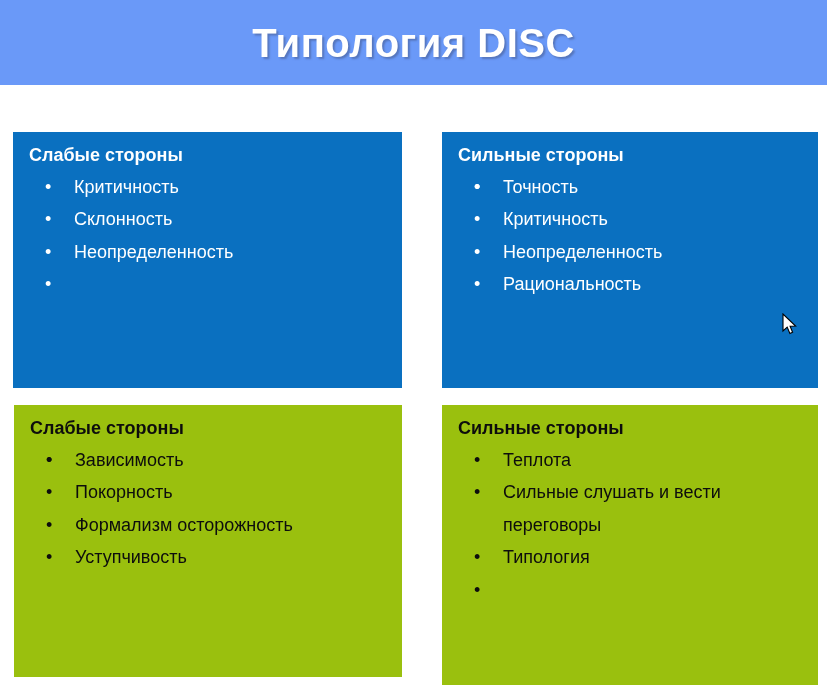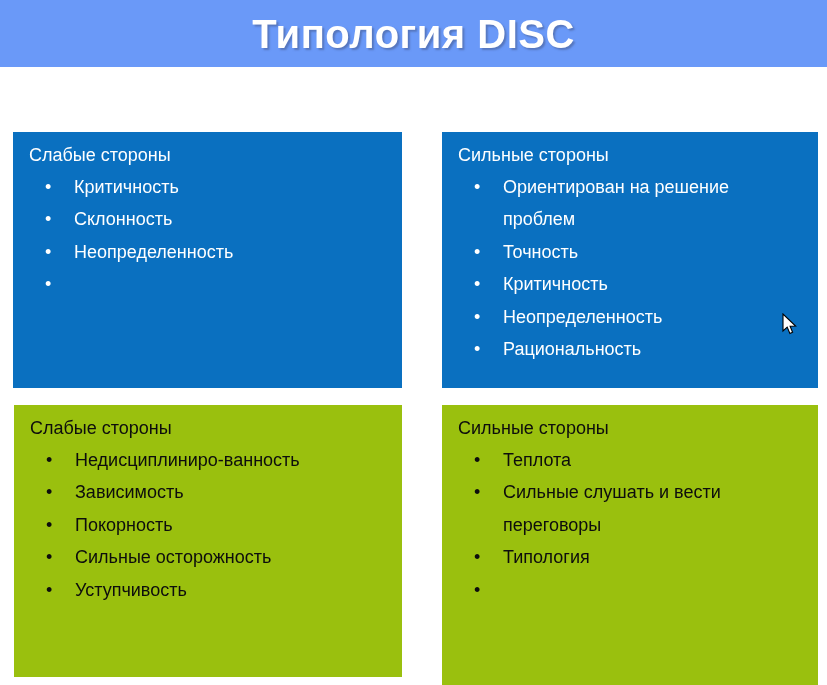--- a/index.html
+++ b/index.html
@@ -15,21 +15,21 @@
     overflow: hidden;
     position: relative;
   }
 
   
   .title-banner {
     position: absolute;
     left: 0;
     top: 0;
     width: 827px;
-    height: 67px;
+    height: 85px;
     background: #6a99f8;
     display: flex;
     align-items: center;
     justify-content: center;
   }
   .title-text {
     color: #ffffff;
     font-size: 40px;
     font-weight: 700;
     letter-spacing: 0.5px;
@@ -49,21 +49,21 @@
     background: #0a70c0;
     color: #ffffff;
   }
   .card.green {
     background: #9ac00e;
     color: #0d0d0d;
   }
 
   .card-title {
     font-size: 18px;
-    font-weight: 400;
+    font-weight: 700;
     line-height: 1.25;
     margin: 0 0 4px 0;
     padding-left: 2px;
   }
 
   .bullet-list {
     list-style: none;
     margin: 0;
     padding: 0;
   }
@@ -124,21 +124,20 @@
       <span class="bullet-dot">•</span>
     </li>
   </ul>
 </div>
 
 <div class="card blue" id="card-strong-blue">
   <div class="card-title">Сильные стороны</div>
   <ul class="bullet-list">
     <li class="bullet-item">
       <span class="bullet-dot">•</span>
-      <span>Ориентирован на решение проблем</span>
     </li>
     <li class="bullet-item">
       <span class="bullet-dot">•</span>
       <span>Точность</span>
     </li>
     <li class="bullet-item">
       <span class="bullet-dot">•</span>
       <span>Критичность</span>
     </li>
     <li class="bullet-item">
@@ -150,33 +149,32 @@
       <span>Рациональность</span>
     </li>
   </ul>
 </div>
 
 <div class="card green" id="card-weak-green">
   <div class="card-title">Слабые стороны</div>
   <ul class="bullet-list">
     <li class="bullet-item">
       <span class="bullet-dot">•</span>
-      <span>Недисциплиниро-ванность</span>
     </li>
     <li class="bullet-item">
       <span class="bullet-dot">•</span>
       <span>Зависимость</span>
     </li>
     <li class="bullet-item">
       <span class="bullet-dot">•</span>
       <span>Покорность</span>
     </li>
     <li class="bullet-item">
       <span class="bullet-dot">•</span>
-      <span>Сильные осторожность</span>
+      <span>Формализм осторожность</span>
     </li>
     <li class="bullet-item">
       <span class="bullet-dot">•</span>
       <span>Уступчивость</span>
     </li>
   </ul>
 </div>
 
 <div class="card green" id="card-strong-green">
   <div class="card-title">Сильные стороны</div>

